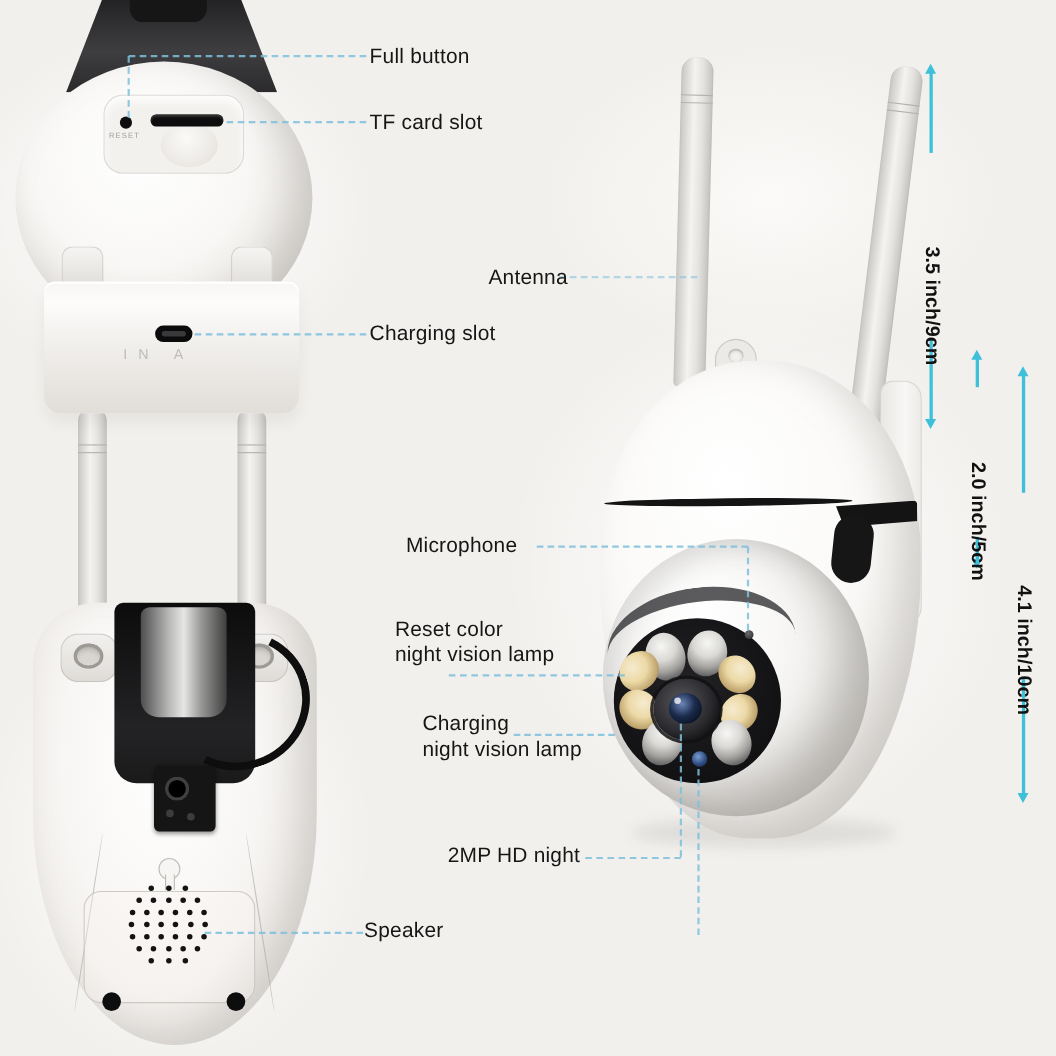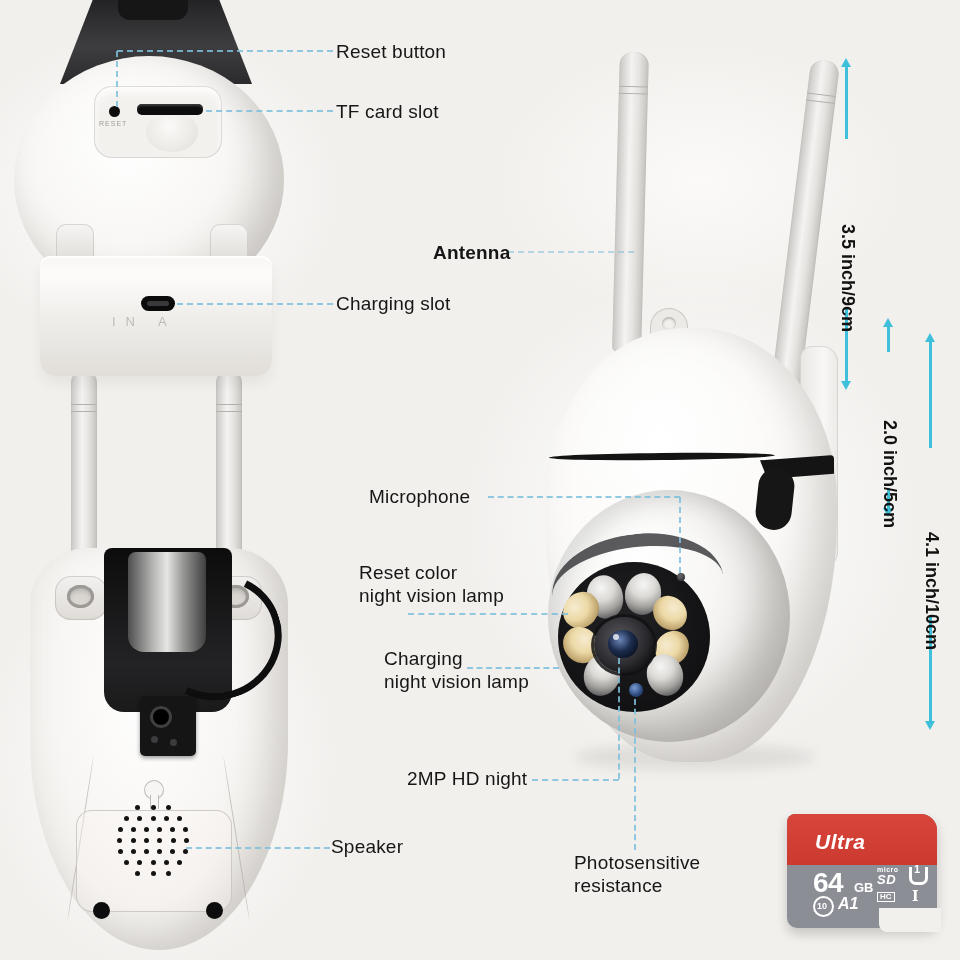--- a/index.html
+++ b/index.html
@@ -11,21 +11,21 @@
       radial-gradient(ellipse 250px 300px at 160px 760px,#ffffff 0%,rgba(255,255,255,0) 72%),
       radial-gradient(ellipse 320px 340px at 690px 520px,#ffffff 0%,rgba(255,255,255,0) 72%),
       radial-gradient(ellipse 300px 200px at 700px 180px,#fbfaf8 0%,rgba(255,255,255,0) 70%);
     font-family:"Liberation Sans","DejaVu Sans",sans-serif;color:#141414;
   }
   .abs{position:absolute;}
   
   .lbl{position:absolute;font-size:19px;line-height:23px;color:#161616;letter-spacing:.2px;z-index:30;white-space:nowrap;}
   #lbl-reset{left:336px;top:40px;}
   #lbl-tf{left:336px;top:100px;}
-  #lbl-antenna{left:433px;top:241px;font-weight:bold;}
+  #lbl-antenna{left:444px;top:241px;}
   #lbl-charging{left:336px;top:292px;}
   #lbl-mic{left:369px;top:485px;}
   #lbl-fullcolor{left:359px;top:561px;}
   #lbl-infrared{left:384px;top:647px;}
   #lbl-lens{left:407px;top:767px;}
   #lbl-photo{left:574px;top:851px;}
   #lbl-speaker{left:331px;top:835px;}
   
   .lead-h{position:absolute;border-top:2px dashed rgba(126,192,221,.85);z-index:20;}
   .lead-v{position:absolute;border-left:2px dashed rgba(126,192,221,.85);z-index:20;}
@@ -283,38 +283,34 @@
   <div class="lead-h" id="ld-charging"></div>
   <div class="lead-h" id="ld-mic-h"></div>
   <div class="lead-v" id="ld-mic-v"></div>
   <div class="lead-h" id="ld-fullcolor"></div>
   <div class="lead-h" id="ld-infrared"></div>
   <div class="lead-h" id="ld-lens-h"></div>
   <div class="lead-v" id="ld-lens-v"></div>
   <div class="lead-v" id="ld-photo"></div>
   <div class="lead-h" id="ld-speaker"></div>
 
-  <div class="lbl" id="lbl-reset">Reset button</div>
+  <div class="lbl" id="lbl-reset">Full button</div>
   <div class="lbl" id="lbl-tf">TF card slot</div>
   <div class="lbl" id="lbl-antenna">Antenna</div>
   <div class="lbl" id="lbl-charging">Charging slot</div>
   <div class="lbl" id="lbl-mic">Microphone</div>
   <div class="lbl" id="lbl-fullcolor">
     <div>Reset color</div>
     <div>night vision lamp</div>
   </div>
   <div class="lbl" id="lbl-infrared">
     <div>Charging</div>
     <div>night vision lamp</div>
   </div>
   <div class="lbl" id="lbl-lens">2MP HD night</div>
-  <div class="lbl" id="lbl-photo">
-    <div>Photosensitive</div>
-    <div>resistance</div>
-  </div>
   <div class="lbl" id="lbl-speaker">Speaker</div>
 
   <div class="arr up" id="d1-a1"></div>
   <div class="dseg" id="d1-s1"></div>
   <div class="dimlbl" id="d1-lab">
       <span>3.5 inch/9cm</span>
     </div>
   <div class="dseg" id="d1-s2"></div>
   <div class="arr dn" id="d1-a2"></div>
 
@@ -327,34 +323,15 @@
   <div class="arr dn" id="d2-a2"></div>
 
   <div class="arr up" id="d3-a1"></div>
   <div class="dseg" id="d3-s1"></div>
   <div class="dimlbl" id="d3-lab">
       <span>4.1 inch/10cm</span>
     </div>
   <div class="dseg" id="d3-s2"></div>
   <div class="arr dn" id="d3-a2"></div>
 
-  <div class="abs" id="sd">
-    <div id="sd-red"></div>
-    <div id="sd-ultra">Ultra</div>
-    <div id="sd-64">64</div>
-    <div id="sd-gb">GB</div>
-    <div id="sd-logo">
-      <div class="m">micro</div>
-      <div class="s">SD</div>
-      <div class="h">HC</div>
-    </div>
-    <div id="sd-u">
-        <span>1</span>
-      </div>
-    <div id="sd-i">I</div>
-    <div id="sd-c10">
-        <span>10</span>
-      </div>
-    <div id="sd-a1">A1</div>
-  </div>
   <div class="abs" id="sd-notch"></div>
 
 </div>
 
 </body></html>

